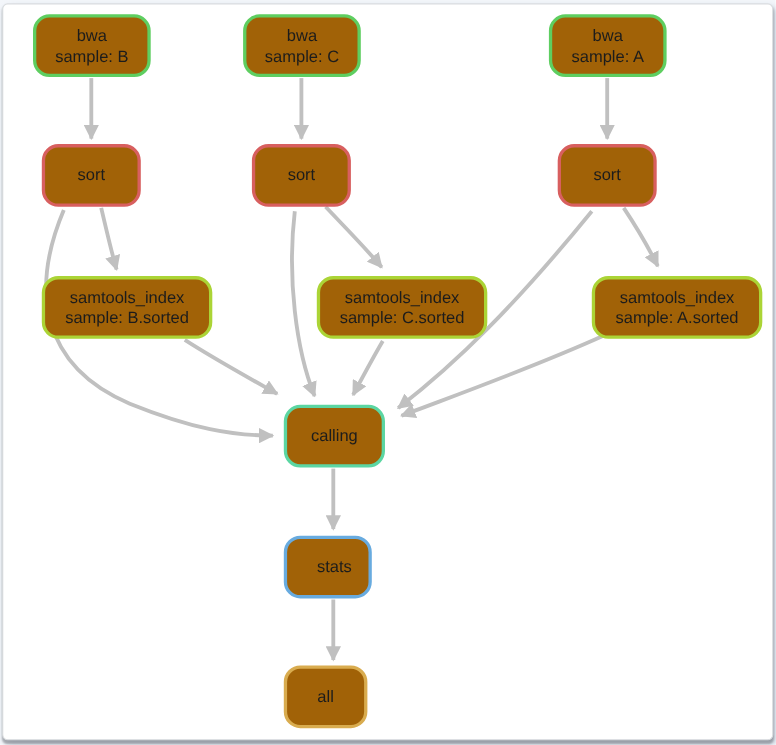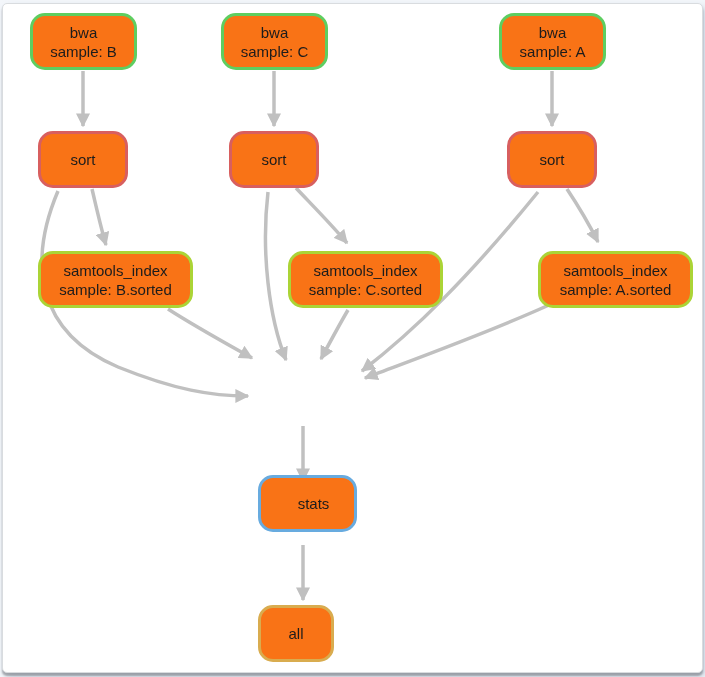--- a/index.html
+++ b/index.html
@@ -10,21 +10,21 @@
   }
   .window-frame{
     position:absolute;left:2px;top:3px;width:699px;height:668px;
     background:#ffffff;border:1px solid #d9dcdf;border-radius:5px;
     box-shadow:0 3px 2px rgba(105,110,116,.55), 4px 4px 7px rgba(165,180,200,.45);
   }
   .canvas{position:absolute;left:0;top:0;width:705px;height:677px;}
   .edges{position:absolute;left:0;top:0;}
   .edge{fill:none;stroke-width:3.5px;}
   .node{
-    position:absolute;box-sizing:border-box;background:#f97316;
+    position:absolute;box-sizing:border-box;background:#a16207;
     border:3.5px solid #888;border-radius:15px;
     display:flex;align-items:center;justify-content:center;
     text-align:center;font-size:15px;line-height:19px;color:#1c1c1c;
     white-space:pre-line;z-index:2;
   }
 </style>
 </head>
 <body>
 
 <div class="window-frame"></div>
@@ -82,20 +82,23 @@
   </div>
   <div class="node" style="left: 288px; top: 251px; width: 155px; height: 57px; border-color: rgb(171, 212, 54);">
     <span>samtools_index
 sample: C.sorted</span>
   </div>
   <div class="node" style="left: 538px; top: 251px; width: 155px; height: 57px; border-color: rgb(171, 212, 54);">
     <span>samtools_index
 sample: A.sorted</span>
   </div>
 
-  <div class="node" style="left: 258px; top: 475px; width: 99px; height: 57px; border-color: rgb(104, 171, 223); padding-left: 12px;">
+  <div class="node" style="left: 258px; top: 368px; width: 92px; height: 57px; border-color: rgb(91, 214, 162);">
+    <span>calling</span>
+  </div>
+  <div class="node" style="left: 258px; top: 487px; width: 80px; height: 57px; border-color: rgb(104, 171, 223); padding-left: 12px;">
     <span>stats</span>
   </div>
   <div class="node" style="left: 258px; top: 605px; width: 76px; height: 57px; border-color: rgb(217, 172, 79);">
     <span>all</span>
   </div>
 
 </div>
 
 </body></html>

